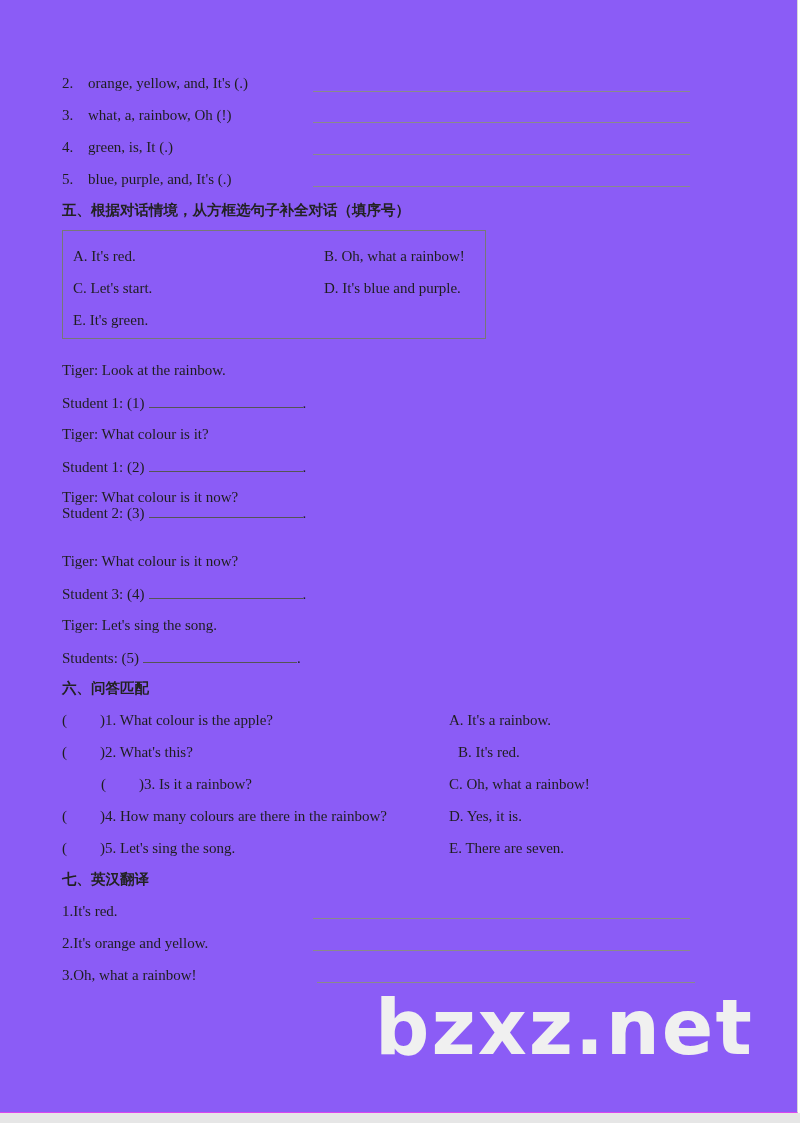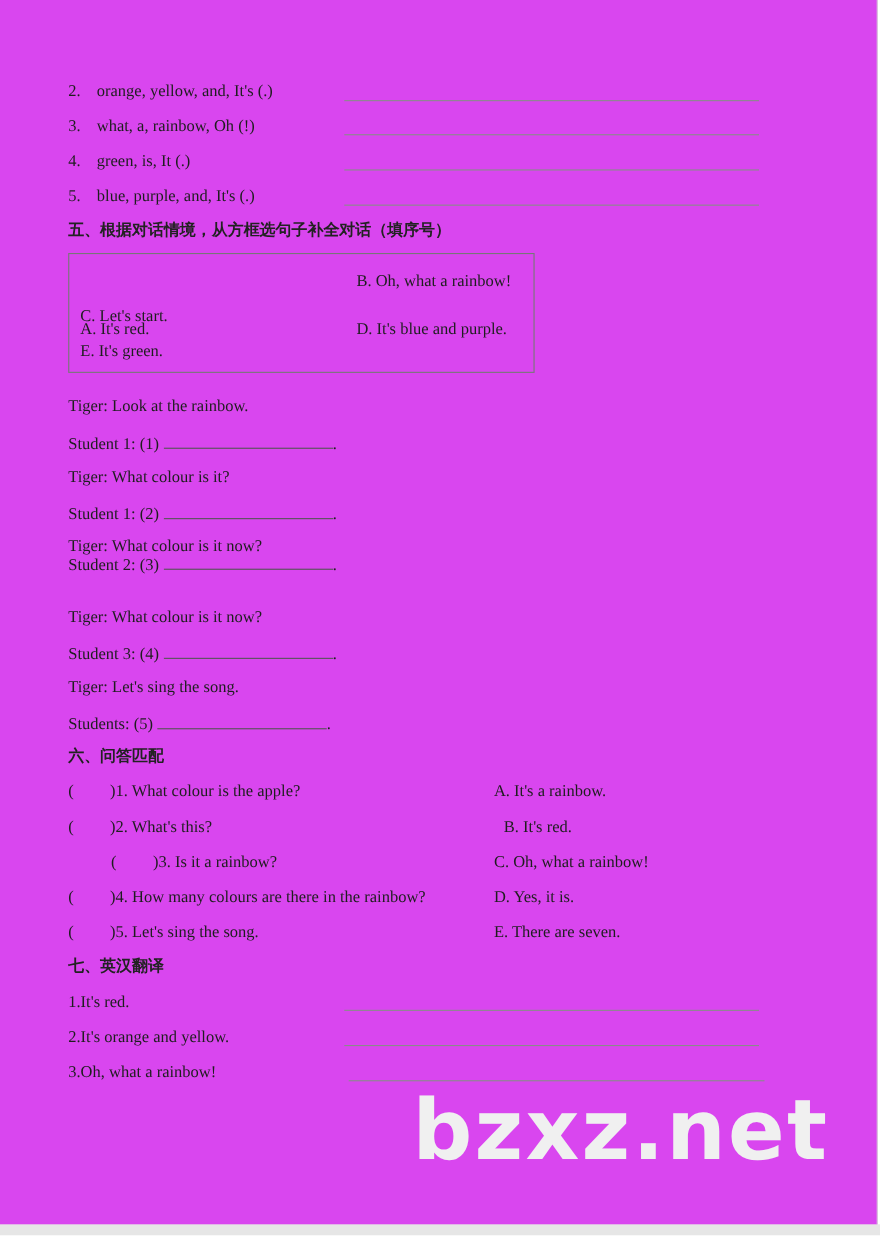--- a/index.html
+++ b/index.html
@@ -10,23 +10,23 @@
       position: relative;
       overflow: hidden;
       font-family: "Liberation Serif", "DejaVu Serif", serif;
       color: #1e1e1e;
     }
     .page {
       position: absolute;
       left: 0; top: 0;
       width: 797px;
       height: 1112px;
-      background: #d946ef;
+      background: #8b5cf6;
       border-right: 1px solid #d8d8d8;
-      border-bottom: 4px solid #d946ef;
+      border-bottom: 1px solid #d946ef;
     }
     .page-gap {
       position: absolute;
       left: 0; top: 1113px;
       width: 800px; height: 10px;
       background: #e6e6e6;
     }
     .txt {
       position: absolute;
       font-size: 15px;
@@ -96,24 +96,24 @@
   <div class="answer-line" style="left:313px; top:154px; width:377px;"></div>
 
   <div class="txt" style="left:62px; top:170px;">
     <span class="num">5.</span><span>blue, purple, and, It's (.)</span>
   </div>
   <div class="answer-line" style="left:313px; top:186px; width:377px;"></div>
 
   <div class="heading" style="left:62px; top:201px;">五、根据对话情境，从方框选句子补全对话（填序号）</div>
 
   <div class="choice-box"></div>
-  <div class="txt" style="left:73px; top:247px;margin-top:44px;">A. It's red.</div>
+  <div class="txt" style="left:73px; top:247px;">A. It's red.</div>
   <div class="txt" style="left:324px; top:247px;">B. Oh, what a rainbow!</div>
   <div class="txt" style="left:73px; top:279px;">C. Let's start.</div>
-  <div class="txt" style="left:324px; top:279px;margin-top:12px;">D. It's blue and purple.</div>
+  <div class="txt" style="left:324px; top:279px;">D. It's blue and purple.</div>
   <div class="txt" style="left:73px; top:311px;">E. It's green.</div>
 
   <div class="txt" style="left:62px; top:361px;">
     <span>Tiger: Look at the rainbow.</span>
   </div>
   <div class="txt" style="left:62px; top:393px;">
     <span>Student 1: (1)</span><span class="blank" style="width:154px;"></span><span>.</span>
   </div>
   <div class="txt" style="left:62px; top:425px;">
     <span>Tiger: What colour is it?</span>

